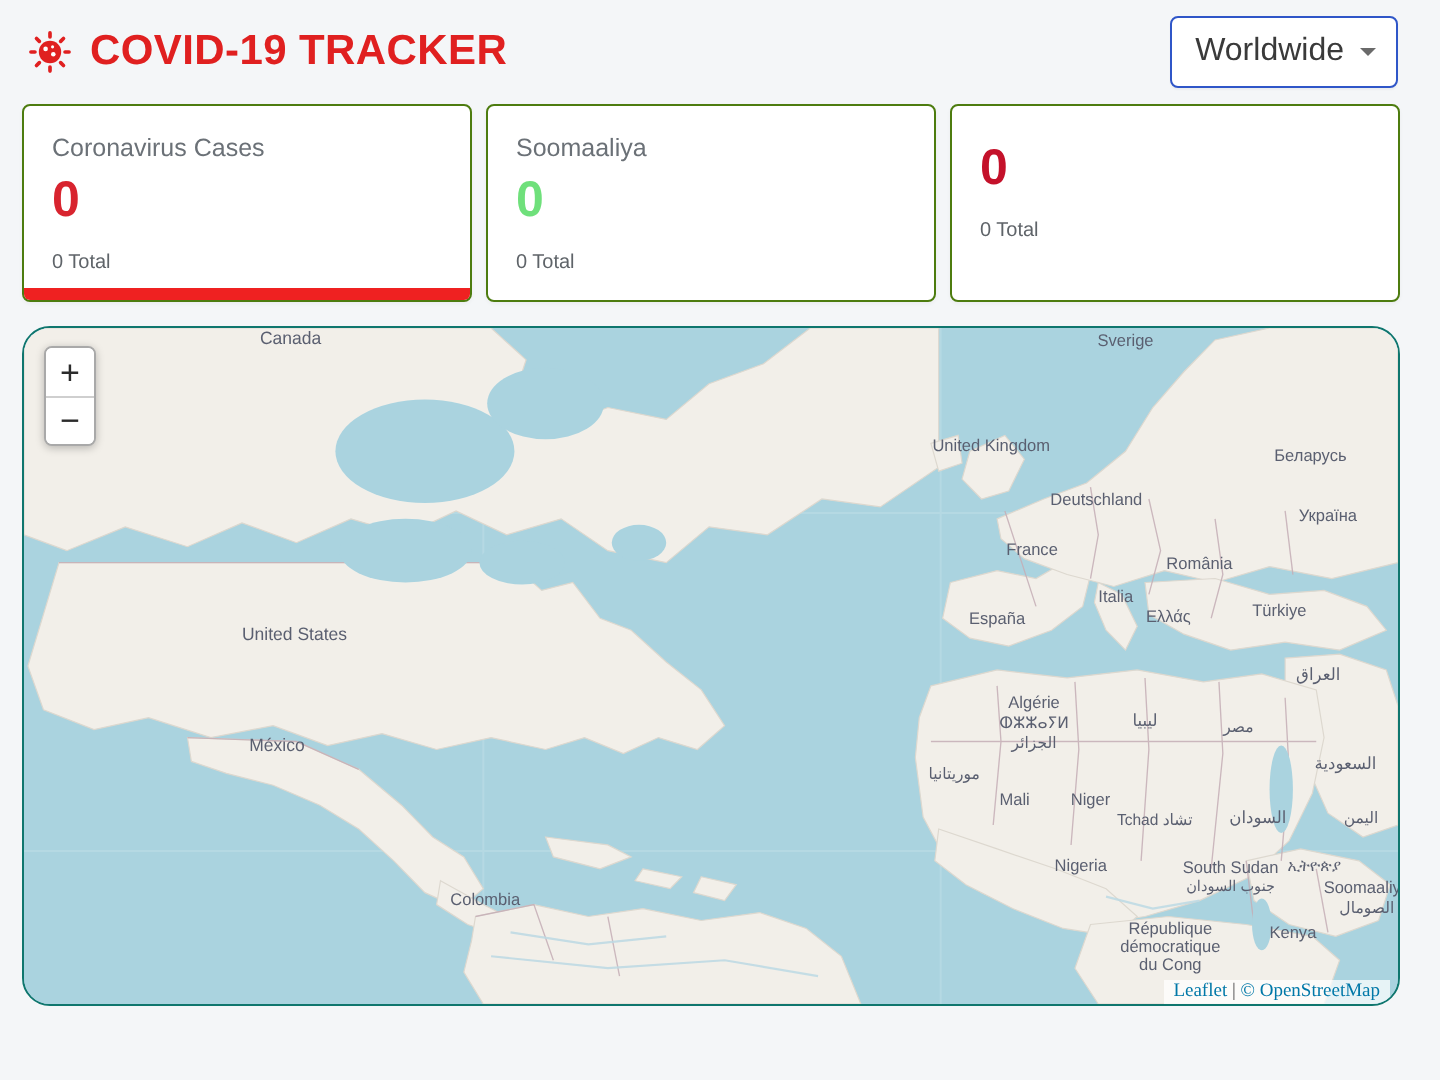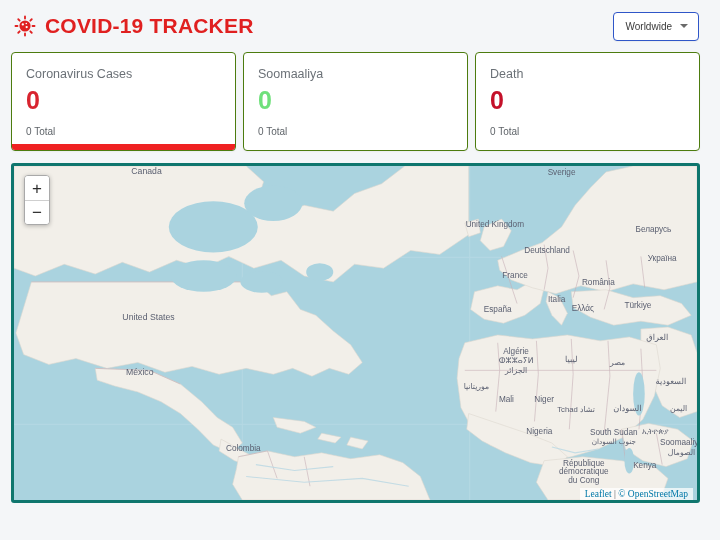--- a/index.html
+++ b/index.html
@@ -19,21 +19,21 @@
   }
   .brand { display: flex; align-items: center; gap: 9px; }
   .virus-icon { width: 22px; height: 22px; display: block; }
   .brand-title {
     color: #e02020; font-size: 21px; font-weight: bold;
     letter-spacing: .2px; white-space: nowrap;
   }
   .region-select {
     border: 1px solid #2f56c8; border-radius: 4px;
     background: #ffffff; color: #3a3a3a;
-    font-size: 10px; font-family: "Liberation Sans", sans-serif;
+    font-size: 16px; font-family: "Liberation Sans", sans-serif;
     padding: 8px 10px 8px 12px; min-width: 82px;
     display: flex; align-items: center; gap: 8px; cursor: pointer;
     box-shadow: 0 1px 1px rgba(0,0,0,.04);
   }
   .caret {
     width: 0; height: 0;
     border-left: 4px solid transparent; border-right: 4px solid transparent;
     border-top: 4px solid #6a6a6a;
   }
 
@@ -47,21 +47,21 @@
     overflow: hidden;
   }
   .card-label { font-size: 12.5px; color: #6b7177; line-height: 16px; }
   .card-value { font-size: 25px; font-weight: bold; line-height: 30px; margin-top: 3px; }
   .card-total { font-size: 10px; color: #5f6469; margin-top: 11px; }
   .accent-bar { position: absolute; left: 0; right: 0; bottom: 0; height: 6px; }
 
   
   .map-wrap {
     margin: 12px 3px 0 3px;
-    height: 340px; border: 3px solid #0f766e; border-radius: 3px;
+    height: 340px; border: 1px solid #0f766e; border-radius: 14px;
     background: #aad3df; position: relative; overflow: hidden;
   }
   .map-svg { position: absolute; inset: 0; width: 100%; height: 100%; display: block; }
   .zoom-ctl {
     position: absolute; left: 10px; top: 9px; width: 26px;
     border: 1px solid #a9a9a9; border-radius: 4px; overflow: hidden;
     background: #fff; box-shadow: 0 1px 4px rgba(0,0,0,.25);
   }
   .zoom-btn {
     height: 24px; display: flex; align-items: center; justify-content: center;
@@ -120,21 +120,20 @@
       <div class="accent-bar" style="background:#ef2121"></div>
     </div>
 
     <div class="card">
       <div class="card-label">Soomaaliya</div>
       <div class="card-value" style="color:#6fe07b">0</div>
       <div class="card-total">0 Total</div>
     </div>
 
     <div class="card">
-      <div class="card-label">Death</div>
       <div class="card-value" style="color:#c4112a">0</div>
       <div class="card-total">0 Total</div>
     </div>
 
   </div>
 
   <div class="map-wrap">
 
     <svg class="map-svg" viewBox="0 0 706 340" preserveAspectRatio="none">
       <rect x="0" y="0" width="706" height="340" fill="#aad3df"></rect>

